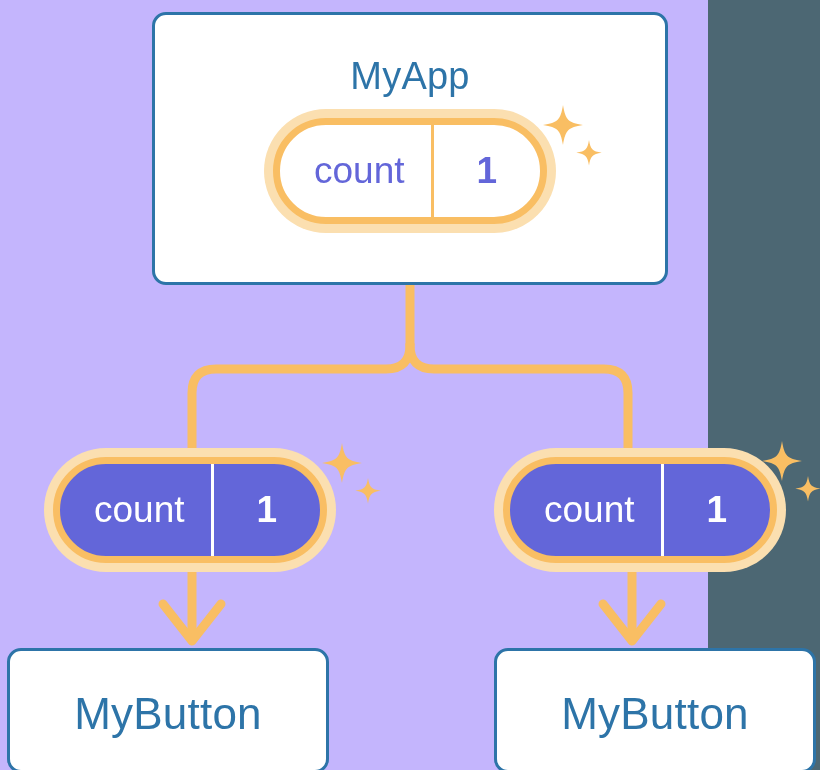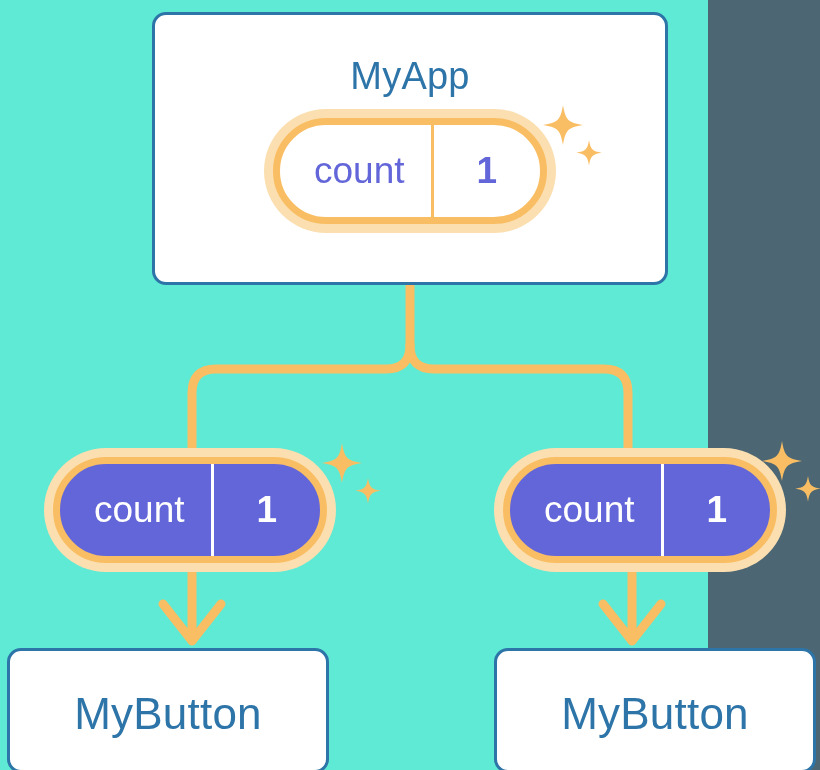--- a/index.html
+++ b/index.html
@@ -11,21 +11,21 @@
     width: 820px;
     height: 770px;
     background: #4c6773;
     font-family: "Liberation Sans", sans-serif;
     overflow: hidden;
   }
   #stage {
     position: relative;
     width: 708px;
     height: 770px;
-    background: #5eead4;
+    background: #c4b5fd;
   }
 
   
   #wires {
     position: absolute;
     left: 0;
     top: 0;
     width: 820px;
     height: 770px;
     pointer-events: none;

